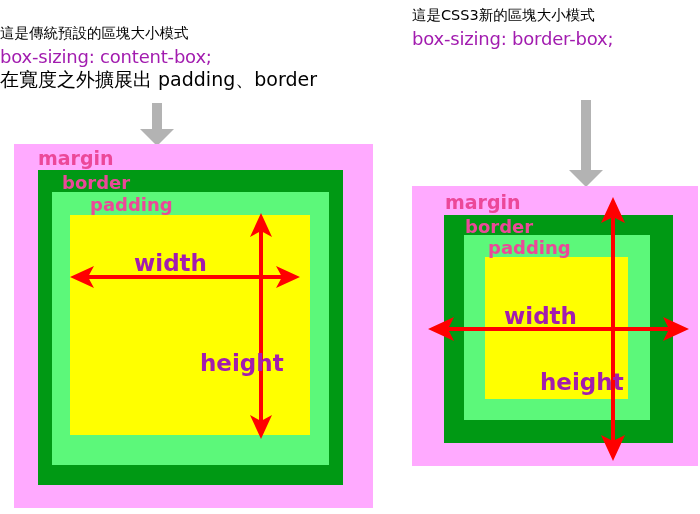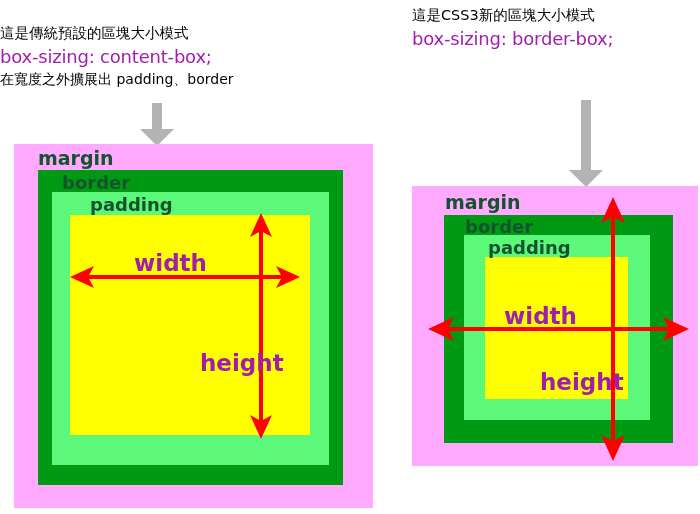--- a/index.html
+++ b/index.html
@@ -23,21 +23,21 @@
     white-space: nowrap;
   }
   .caption .line { display: block; }
   .caption .code {
     color: #a21caf;
     font-weight: normal;
     font-size: 18px;
     letter-spacing: -0.2px;
   }
   .caption .tail {
-    font-size: 14px;
+    font-size: 19px;
   }
 
   #caption-left  { left: 0;  top: 22px; }
   #caption-right { left: 412px; top: 4px; }
 
   
   .grey-arrow {
     position: absolute;
   }
 
@@ -50,21 +50,21 @@
     box-sizing: border-box;
   }
   .margin-layer  { background: #ffaaff; }
   .border-layer  { background: #009914; }
   .padding-layer { background: #5cf87a; }
   .content-layer { background: #ffff00; }
 
   .layer-label {
     position: absolute;
     font-weight: bold;
-    color: #14532d;
+    color: #ec4899;
     white-space: nowrap;
     z-index: 12;
   }
   .dim-label {
     position: absolute;
     font-weight: bold;
     color: #a21caf;
     white-space: nowrap;
     z-index: 14;
   }

